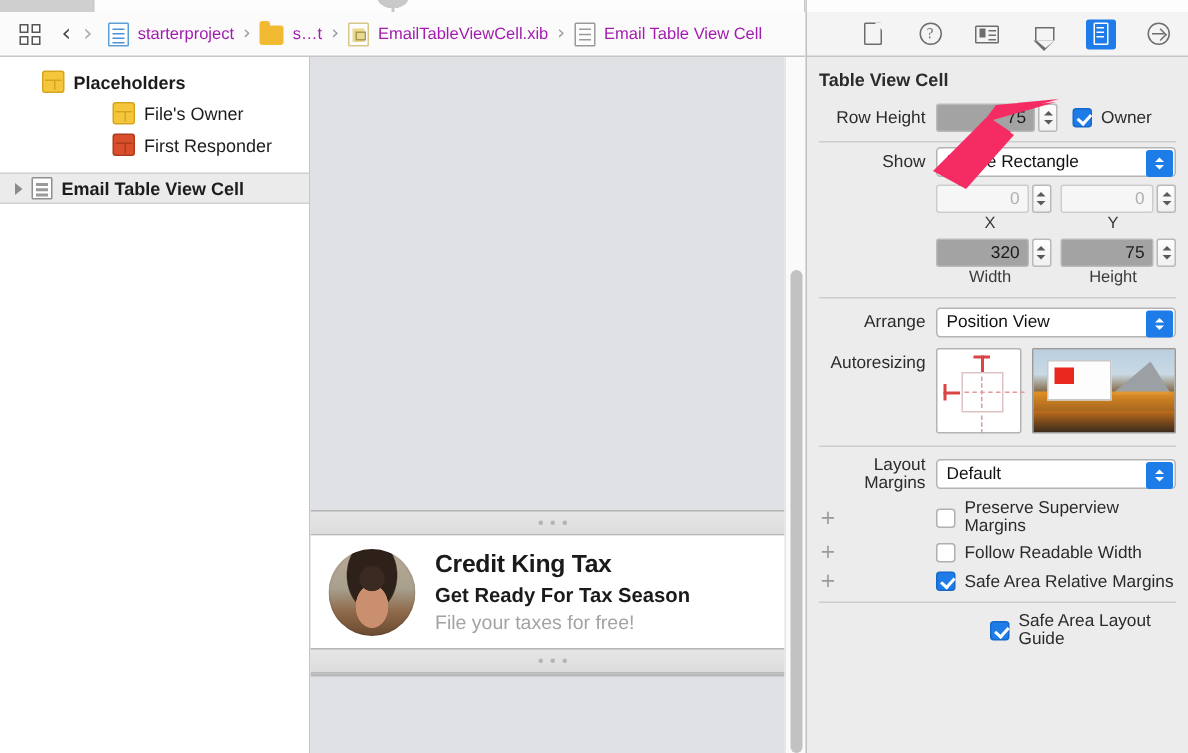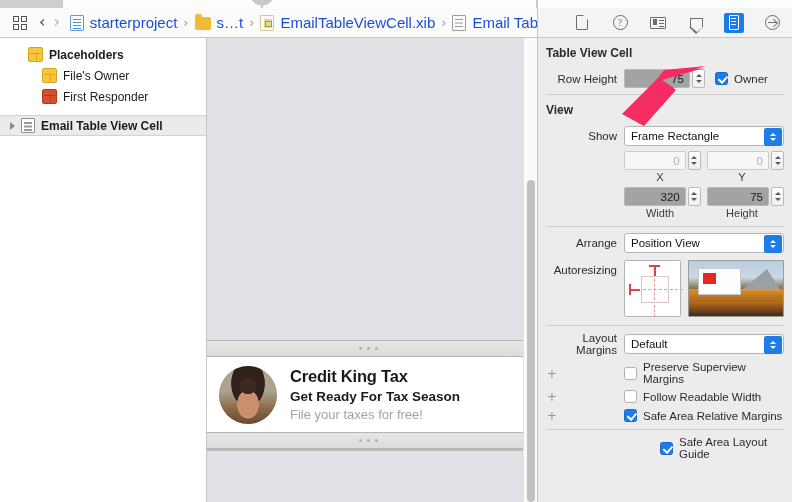--- a/index.html
+++ b/index.html
@@ -43,21 +43,21 @@
     display: grid; grid-template-columns: 6px 6px; grid-template-rows: 6px 6px;
     gap: 2px;
   }
   .jump-bar-icon i { border: 1.3px solid #555; display: block; }
   .nav-chevron {
     font-size: 16px; color: #4a4a4a; margin: 0 4px; line-height: 1;
     font-family: "DejaVu Sans", sans-serif; padding-bottom: 2px;
   }
   .nav-chevron.fwd { color: #b0b0b0; }
   .crumb { display: flex; align-items: center; height: 100%; }
-  .crumb-label { font-size: 15px; color: #1d4ed8; white-space: nowrap; }
+  .crumb-label { font-size: 11px; color: #a21caf; white-space: nowrap; }
   .crumb-sep {
     font-size: 13px; color: #9a9a9a; margin: 0 6px;
     font-family: "DejaVu Sans", sans-serif; padding-bottom: 1px;
   }
   .ci { width: 14px; height: 16px; margin-right: 6px; flex: 0 0 auto; position: relative; }
   
   .ci.proj {
     background: #fff; border: 1px solid #5c9fd6;
     border-radius: 1px;
   }
@@ -110,21 +110,21 @@
   .outline-edge .nub {
     position: absolute; left: 0; width: 5px; height: 9px; background: #b9b9b9;
   }
   .outline-edge .nub.n1 { top: 15px; }
   .outline-edge .nub.n2 { top: 72px; }
   .ol-row {
     display: flex; align-items: center; height: 21px; padding-left: 6px;
     font-size: 12px;
   }
   .ol-row.indent1 { padding-left: 28px; }
-  .ol-row.indent2 { padding-left: 42px; }
+  .ol-row.indent2 { padding-left: 28px; margin-left: 47px; }
   .ol-row.selected {
     background: #ebebeb; border-top: 1px solid #d2d2d2; border-bottom: 1px solid #d2d2d2;
   }
   .ol-label { color: #1c1c1c; font-weight: bold; white-space: nowrap; }
   .ol-label.normal { font-weight: normal; }
   .disclosure {
     width: 12px; height: 12px; margin-right: 3px; flex: 0 0 auto;
     display: flex; align-items: center; justify-content: center;
   }
   .disclosure::before {
@@ -581,21 +581,20 @@
           <i class="up"></i>
             <i class="dn"></i>
         </span>
         <span style="width:10px;"></span>
         <span class="checkbox on"></span>
         <span class="cb-label">Owner</span>
       </div>
 
       <div class="sep"></div>
 
-      <div class="section-title">View</div>
 
       <div class="row">
         <span class="row-label">Show</span>
         <span class="popup">
           <span>Frame Rectangle</span>
           <span class="arrows">
             <i class="up"></i>
               <i class="dn"></i>
           </span>
         </span>

